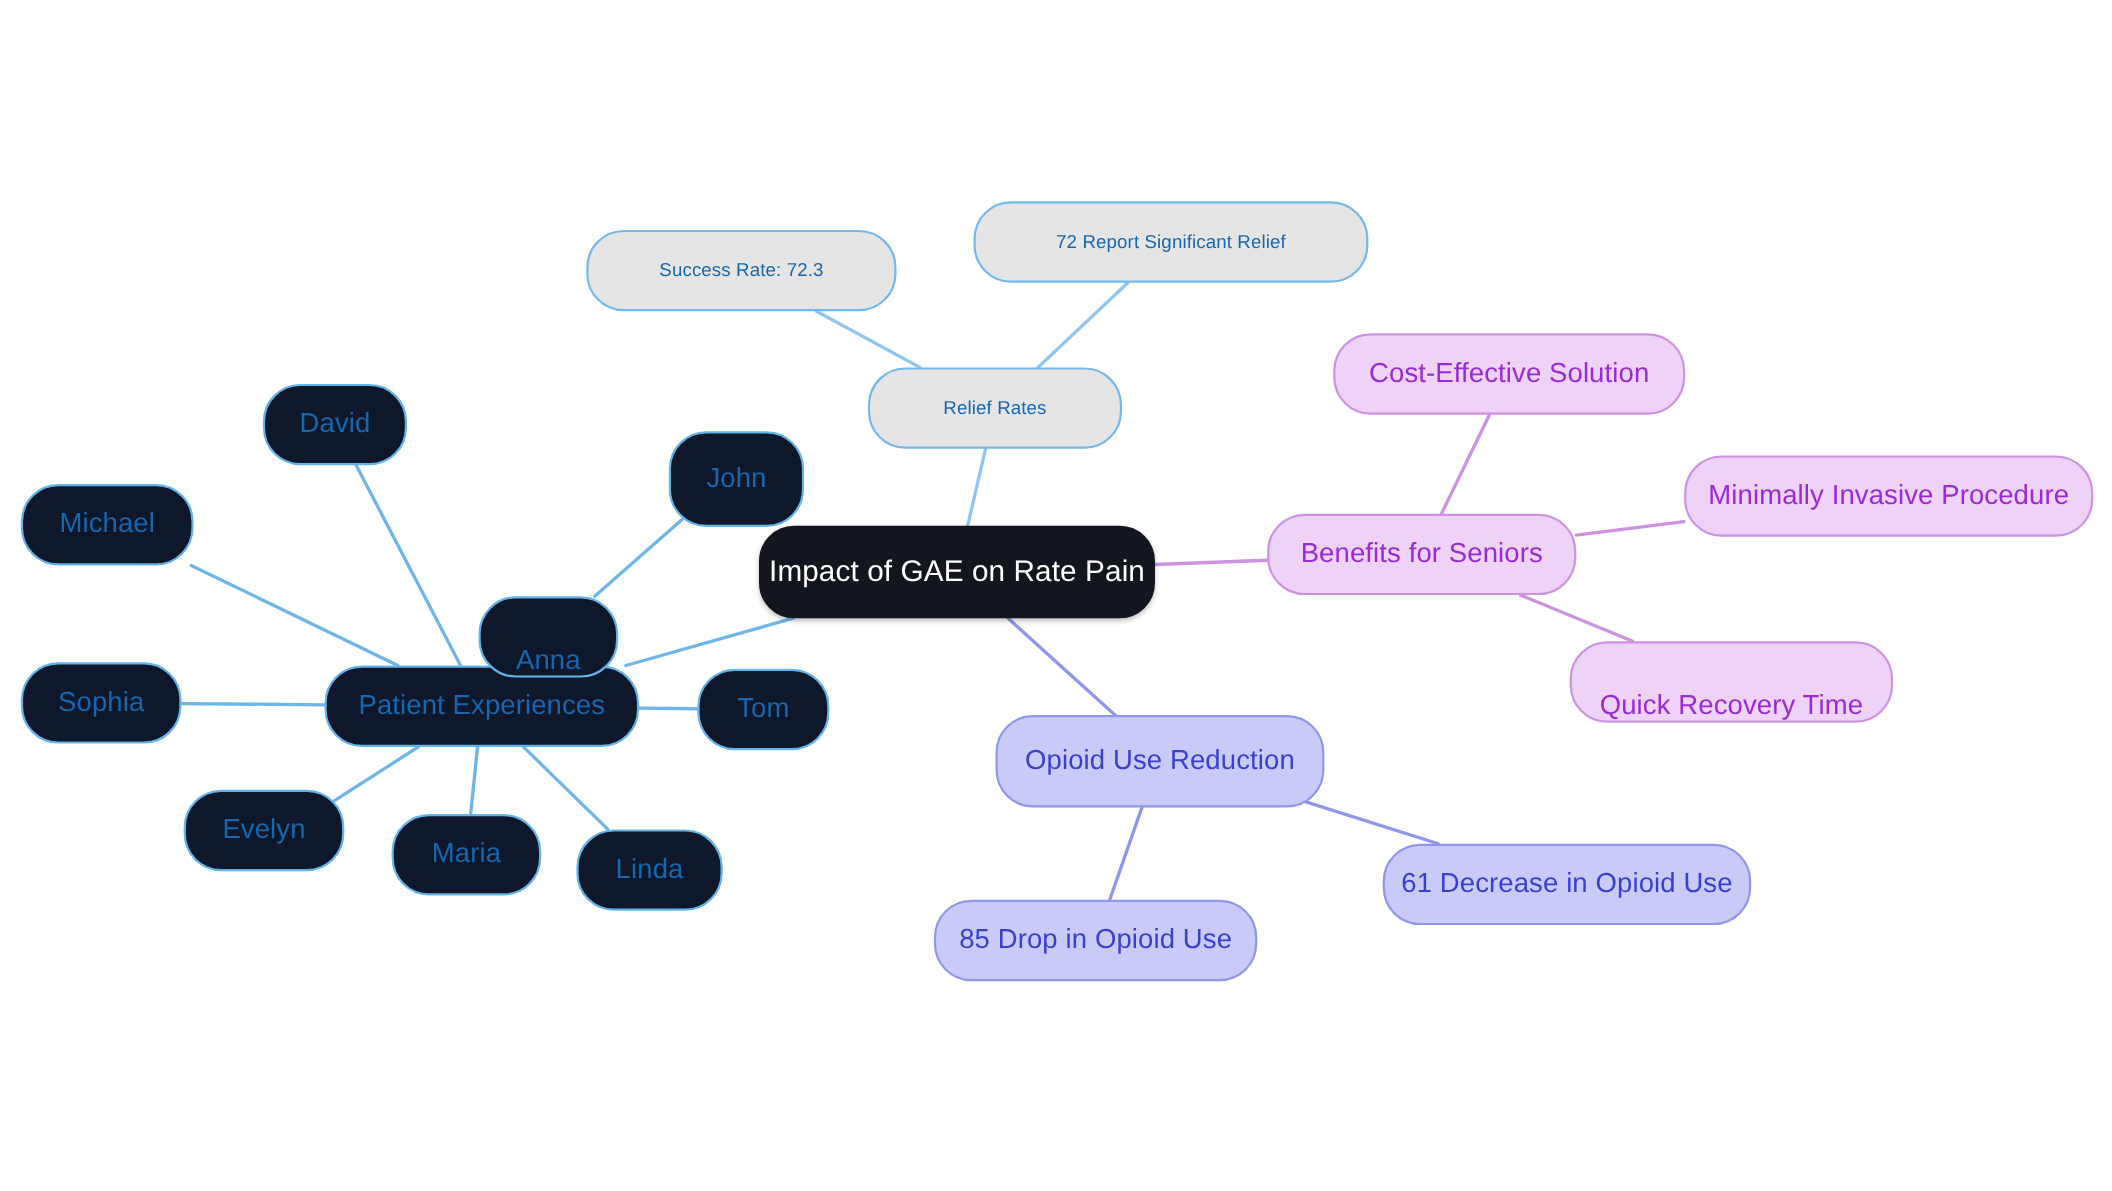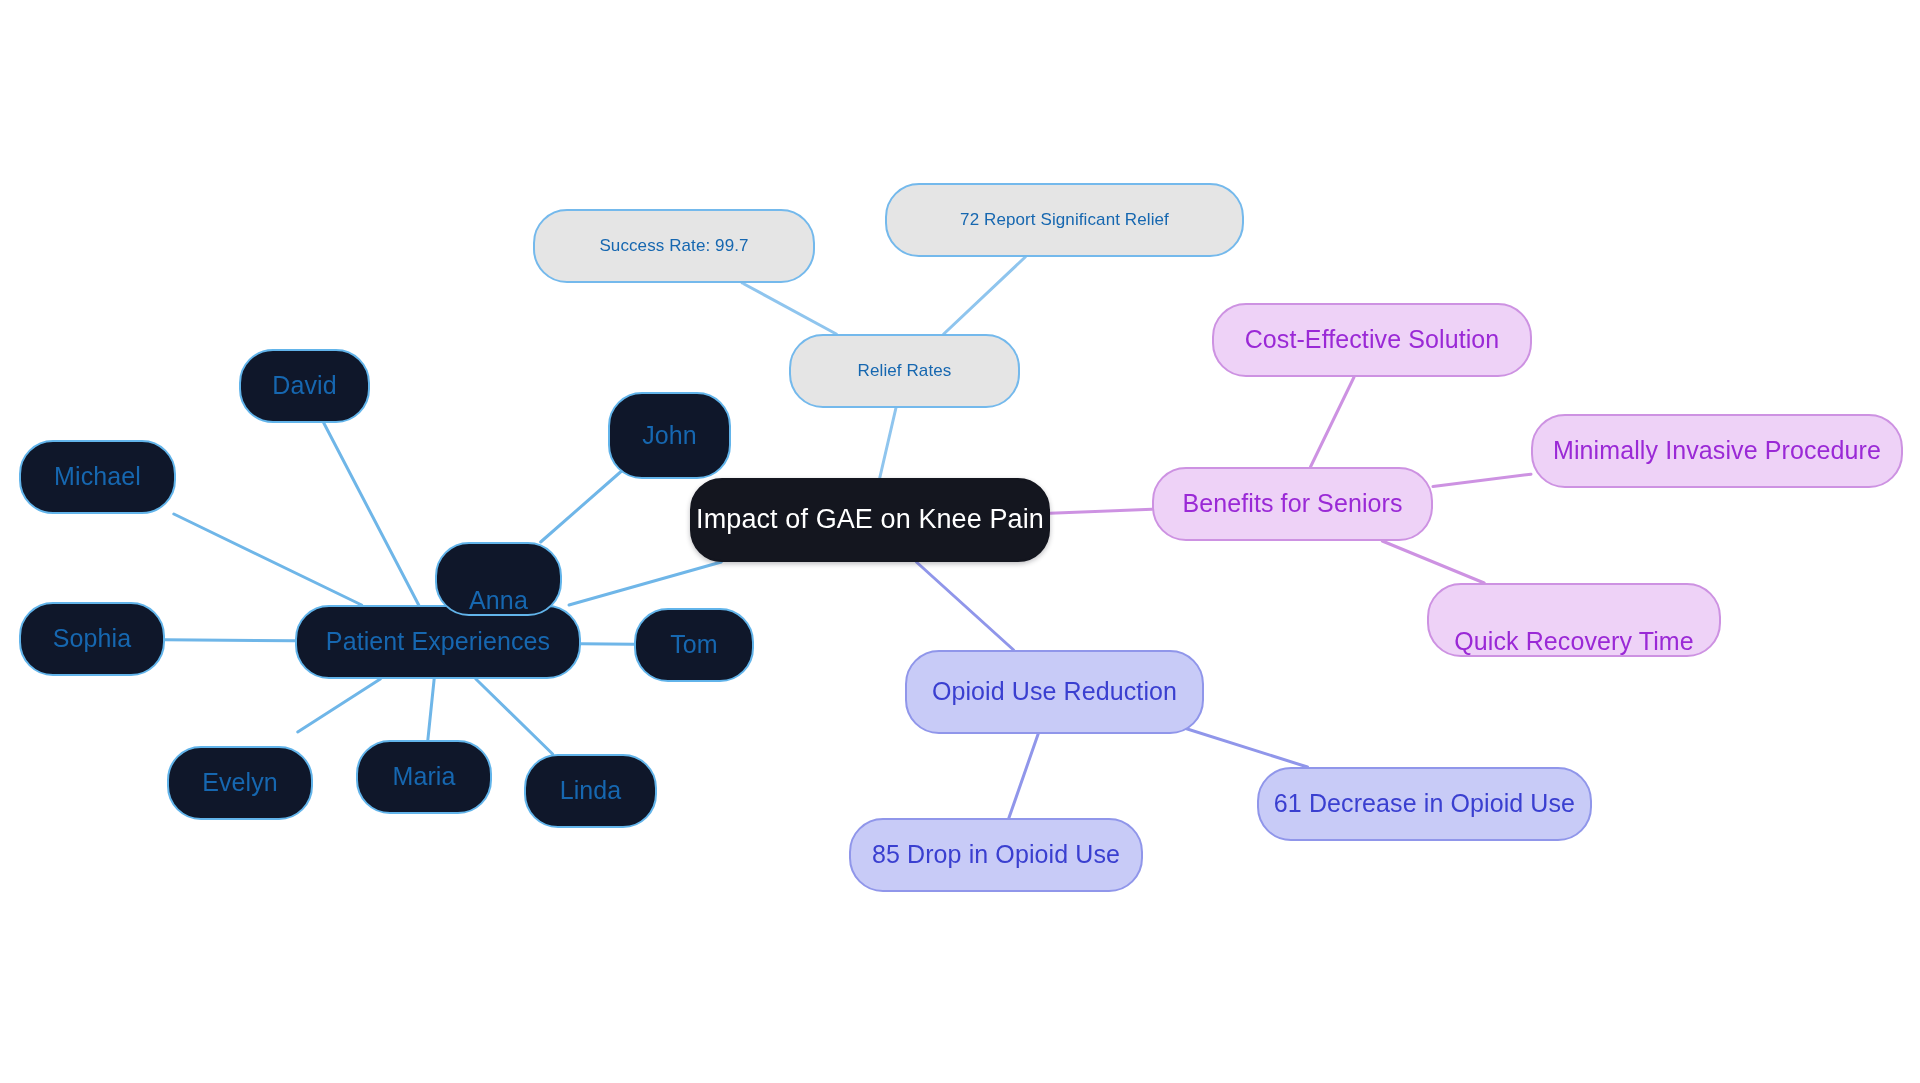--- a/index.html
+++ b/index.html
@@ -93,27 +93,27 @@
       <line x1="418.705078125" y1="605" x2="323.794921875" y2="423" stroke="#6fb6e8" stroke-width="3" stroke-linecap="round"></line>
       <line x1="361.6454545454545" y1="605" x2="173.85454545454547" y2="514" stroke="#6fb6e8" stroke-width="3" stroke-linecap="round"></line>
       <line x1="295" y1="640.7601156069364" x2="165" y2="639.6329479768787" stroke="#6fb6e8" stroke-width="3" stroke-linecap="round"></line>
       <line x1="581" y1="643.67578125" x2="634" y2="644.296875" stroke="#6fb6e8" stroke-width="3" stroke-linecap="round"></line>
       <line x1="380.31496062992125" y1="679" x2="297.68503937007875" y2="732" stroke="#6fb6e8" stroke-width="3" stroke-linecap="round"></line>
       <line x1="434.162962962963" y1="679" x2="427.837037037037" y2="740" stroke="#6fb6e8" stroke-width="3" stroke-linecap="round"></line>
       <line x1="475.8691275167785" y1="679" x2="552.6308724832214" y2="754" stroke="#6fb6e8" stroke-width="3" stroke-linecap="round"></line>
     </svg>
   <div id="node-layer">
       <div class="node node-root" style="left: 690px; top: 478px; width: 360px; height: 84px;">
-        <span>Impact of GAE on Knee Pain</span>
+        <span>Impact of GAE on Rate Pain</span>
       </div>
       <div class="node node-blue" style="left: 789px; top: 334px; width: 231px; height: 74px;">
         <span>Relief Rates</span>
       </div>
       <div class="node node-blue" style="left: 533px; top: 209px; width: 282px; height: 74px;">
-        <span>Success Rate: 99.7</span>
+        <span>Success Rate: 72.3</span>
       </div>
       <div class="node node-blue" style="left: 885px; top: 183px; width: 359px; height: 74px;">
         <span>72 Report Significant Relief</span>
       </div>
       <div class="node node-magenta" style="left: 1152px; top: 467px; width: 281px; height: 74px;">
         <span>Benefits for Seniors</span>
       </div>
       <div class="node node-magenta" style="left: 1212px; top: 303px; width: 320px; height: 74px;">
         <span>Cost-Effective Solution</span>
       </div>
@@ -146,21 +146,21 @@
       </div>
       <div class="node node-blue-deep" style="left: 19px; top: 440px; width: 157px; height: 74px;">
         <span>Michael</span>
       </div>
       <div class="node node-blue-deep" style="left: 19px; top: 602px; width: 146px; height: 74px;">
         <span>Sophia</span>
       </div>
       <div class="node node-blue-deep" style="left: 634px; top: 608px; width: 120px; height: 74px;">
         <span>Tom</span>
       </div>
-      <div class="node node-blue-deep" style="left: 167px; top: 746px; width: 146px; height: 74px;">
+      <div class="node node-blue-deep" style="left: 167px; top: 718px; width: 146px; height: 74px;">
         <span>Evelyn</span>
       </div>
       <div class="node node-blue-deep" style="left: 356px; top: 740px; width: 136px; height: 74px;">
         <span>Maria</span>
       </div>
       <div class="node node-blue-deep" style="left: 524px; top: 754px; width: 133px; height: 74px;">
         <span>Linda</span>
       </div>
     </div>
 </div>

